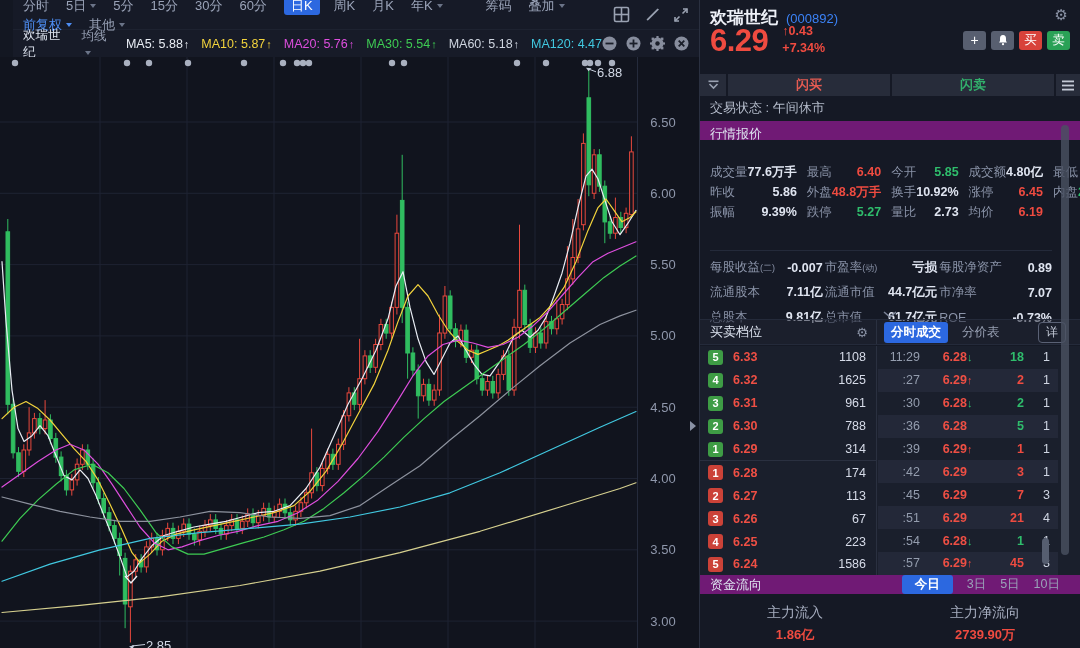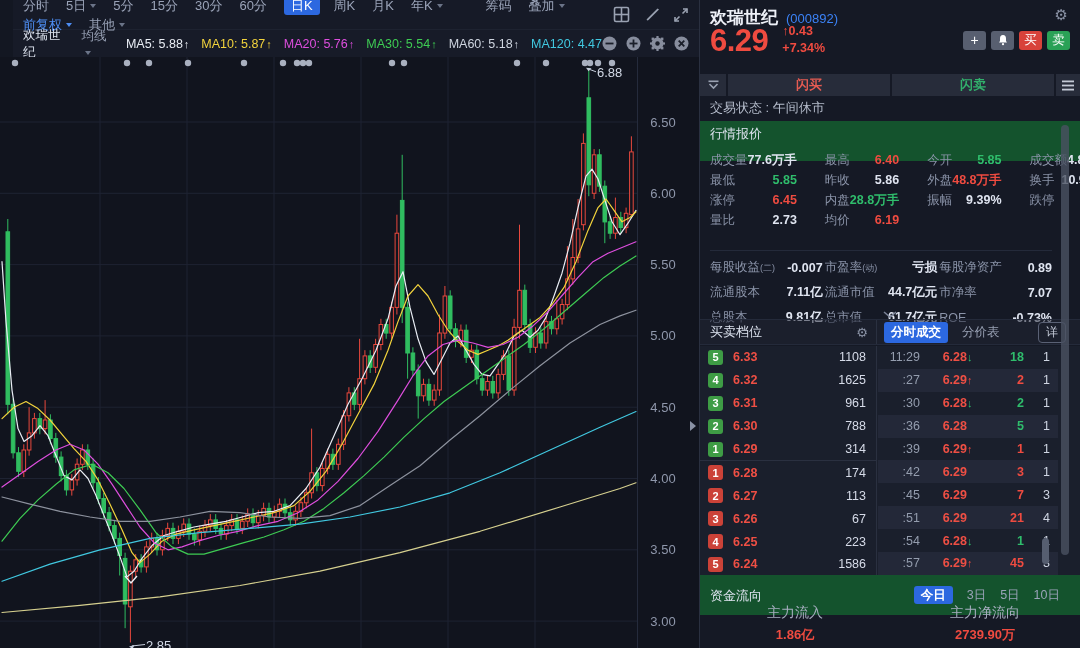--- a/index.html
+++ b/index.html
@@ -40,23 +40,23 @@
   .hbtn{width:23px;height:19px;border-radius:3px;background:#585f70;color:#fff;display:flex;align-items:center;justify-content:center;font-size:14px;cursor:pointer;}
   .hbtn.buy{background:#d8423a;font-size:12.5px;}
   .hbtn.sell{background:#2aa156;font-size:12.5px;}
   #flash-row{position:absolute;top:74px;left:0;right:0;height:22px;display:flex;gap:2px;}
   .fcell{background:#272c3a;display:flex;align-items:center;justify-content:center;cursor:pointer;}
   #flash-icon-cell{width:26px;}
   #flash-buy{flex:1;color:#e55b52;font-size:13px;font-weight:600;}
   #flash-sell{flex:1;color:#32b06c;font-size:13px;font-weight:600;}
   #flash-menu{width:24px;}
   #status-row{position:absolute;top:99px;left:10px;font-size:13px;color:#b5bccb;}
-  .sec-bar{position:absolute;left:0;right:0;height:40px;background:#14532d;font-size:13px;color:#dde3ef;line-height:25px;padding-left:10px;}
+  .sec-bar{position:absolute;left:0;right:0;height:19px;background:#701a75;font-size:13px;color:#dde3ef;line-height:25px;padding-left:10px;}
   #quote-bar{top:121px;}
-  #quote-grid{position:absolute;top:150px;left:10px;right:28px;display:grid;grid-template-columns:1fr 1fr 1fr 1fr;column-gap:28px;row-height:20px;}
+  #quote-grid{position:absolute;top:162px;left:10px;right:28px;display:grid;grid-template-columns:1fr 1fr 1fr 1fr 1fr;column-gap:10px;row-height:20px;}
   .qcell{display:flex;justify-content:space-between;height:20px;align-items:center;}
   .qlab{font-size:12.5px;color:#8a93a8;white-space:nowrap;}
   .qval{font-size:12.5px;font-weight:600;white-space:nowrap;}
   .cw{color:#dfe4f0;}.cr{color:#ef4b40;}.cg{color:#2fbd6c;}
   #fund-grid{position:absolute;top:250px;left:10px;right:28px;display:grid;grid-template-columns:1fr 1fr 1fr;column-gap:2px;border-top:1px solid #242a3a;padding-top:4px;}
   .fcell2{display:flex;justify-content:space-between;height:25px;align-items:center;}
   .fsub{font-size:9px;color:#8a93a8;}
   #fold-chevron{position:absolute;top:304px;left:50%;transform:translateX(-50%);cursor:pointer;}
   #tabs-bar{position:absolute;top:319px;left:0;right:0;height:26px;background:#20253485;display:flex;border-top:1px solid #242a3a;border-bottom:1px solid #242a3a;}
   #tabs-left{width:177px;display:flex;align-items:center;padding:0 8px 0 10px;border-right:1px solid #2a3040;}
@@ -80,21 +80,21 @@
   .tick-row.alt{background:#232838;}
   .tk-t{width:38px;text-align:right;font-size:12.5px;color:#949dae;}
   .tk-p{width:40px;text-align:right;font-size:12.5px;font-weight:600;color:#ee4f44;margin-left:7px;}
   .tk-a{width:12px;font-size:11px;font-weight:700;}
   .tk-v{flex:1;text-align:right;font-size:12.5px;font-weight:600;}
   .tk-n{width:26px;text-align:right;font-size:12.5px;color:#cfd5e2;}
   #flow-bar{top:575px;display:flex;align-items:center;padding-right:20px;}
   #flow-title{font-size:13px;color:#dde3ef;}
   #flow-tabs{margin-left:auto;display:flex;align-items:center;gap:14px;}
   .ftab{font-size:12.5px;color:#9aa3b8;cursor:pointer;line-height:1;}
-  .ftab.active{background:#2c68e0;color:#fff;border-radius:3px;padding:3px 7px;font-weight:600;}
+  .ftab.active{background:#2c68e0;color:#fff;border-radius:3px;padding:3px 13px;font-weight:600;}
   #flow-stats{position:absolute;top:604px;left:0;right:0;display:flex;}
   .fstat{flex:1;text-align:center;}
   .fstat .fl{font-size:14px;color:#a7aec0;}
   .fstat .fv{font-size:13px;font-weight:600;margin-top:4px;}
   .sb-main{position:absolute;left:361px;top:125px;width:8px;height:430px;background:#4a5162;border-radius:4px;opacity:.8;cursor:pointer;}
   .sb-ticks{position:absolute;left:342px;top:538px;width:7px;height:26px;background:#565e70;border-radius:3.5px;cursor:pointer;}
 </style>
 </head>
 <body>
 

